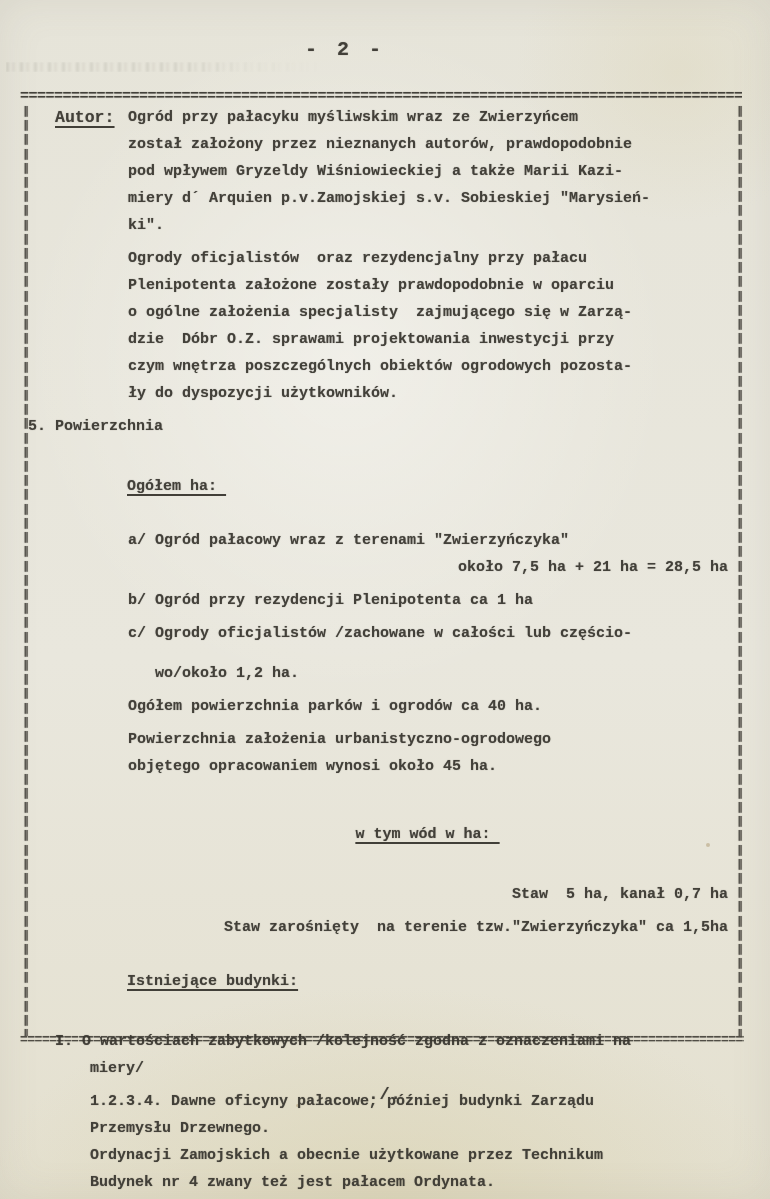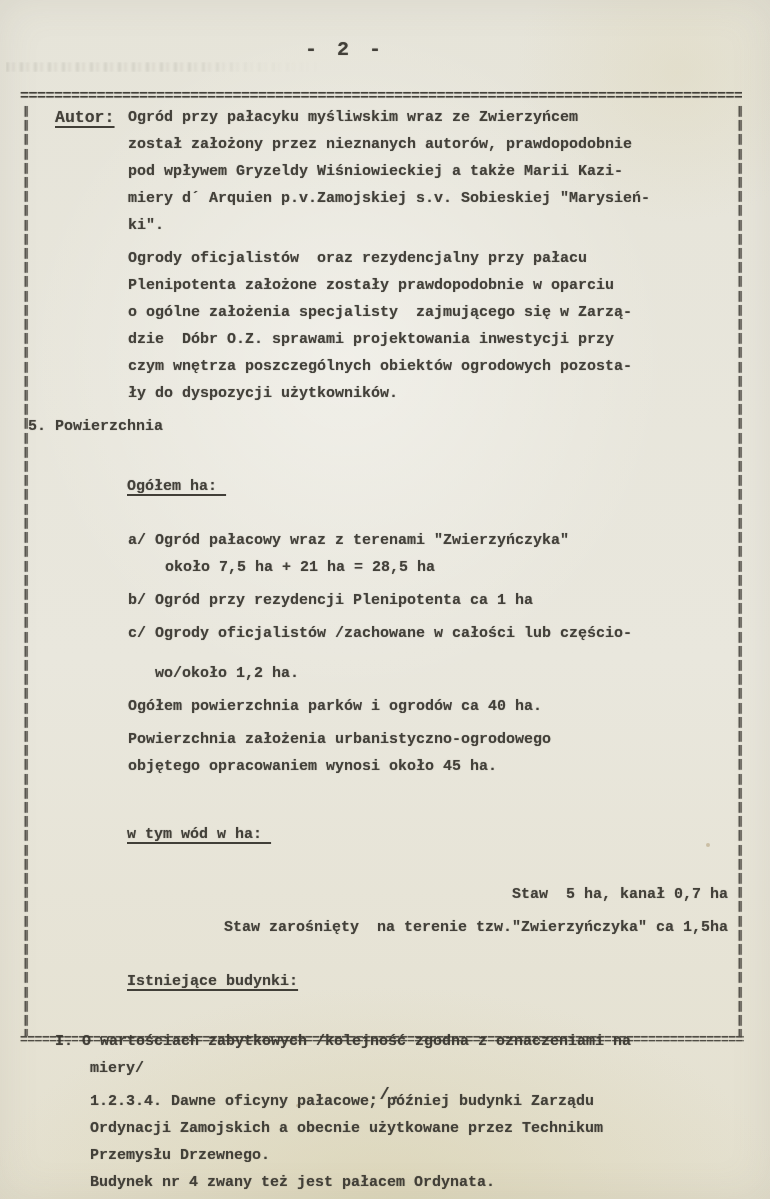--- a/index.html
+++ b/index.html
@@ -59,21 +59,21 @@
   .line{ white-space:pre; font-size:15px; line-height:27px;font-family:Liberation Mono, monospace; }
   .u{ text-decoration:underline; text-underline-offset:4px; text-decoration-thickness:1.5px; }
 
   .hang{ position:relative; }
   .hang .label{ position:absolute; left:27px; top:0; font-size:16.5px; line-height:27px;text-align:right; }
   .ind1{ margin-left:100px; }   
   .ind2{ margin-left:127px;text-align:right; }   
   .indh{ margin-left:27px; }    
   .indb{ margin-left:62px; }    
   .g6{ margin-top:6px; }
-  .g14{ margin-top:14px; }
+  .g14{ margin-top:14px;text-align:center; }
 
   .footer-mark{
     position:absolute; top:1085px; left:0; width:770px;
     text-align:center; font-size:17px; letter-spacing:1px;
   }
 
   .speck{ position:absolute; border-radius:50%; background:rgba(150,120,70,0.35); }
 </style>
 </head>
 <body>
@@ -244,21 +244,21 @@
       </div>
 
       <div class="line g6">5. Powierzchnia</div>
 
       <div class="line indh g6">
         <span class="u">Ogółem ha:&nbsp;</span>
       </div>
 
       <div class="ind1">
         <div class="line">a/ Ogród pałacowy wraz z terenami "Zwierzyńczyka"</div>
-        <div class="line" style="margin-left:37px;">około 7,5 ha + 21 ha = 28,5 ha</div>
+        <div class="line" style="margin-left:27px;text-align:right;">około 7,5 ha + 21 ha = 28,5 ha</div>
       </div>
 
       <div class="line ind1 g6">b/ Ogród przy rezydencji Plenipotenta ca 1 ha</div>
 
       <div class="ind1 g6">
         <div class="line">c/ Ogrody oficjalistów /zachowane w całości lub częścio-</div>
         <div class="line" style="margin-left:27px;margin-top:13px;">wo/około 1,2 ha.</div>
       </div>
 
       <div class="line ind1 g6">Ogółem powierzchnia parków i ogrodów ca 40 ha.</div>
@@ -278,22 +278,22 @@
         <span class="u">Istniejące budynki:</span>
       </div>
 
       <div class="g6">
         <div class="line indh">I. O wartościach zabytkowych /kolejność zgodna z oznaczeniami na</div>
         <div class="line indb">miery/</div>
       </div>
 
       <div class="indb g6">
         <div class="line">1.2.3.4. Dawne oficyny pałacowe, później budynki Zarządu</div>
+        <div class="line">Przemysłu Drzewnego.</div>
         <div class="line">Ordynacji Zamojskich a obecnie użytkowane przez Technikum</div>
-        <div class="line">Przemysłu Drzewnego.</div>
         <div class="line">Budynek nr 4 zwany też jest pałacem Ordynata.</div>
       </div>
 
     </div>
   </div>
 
   <div class="footer-mark ink">./.</div>
 
 </div>
 

